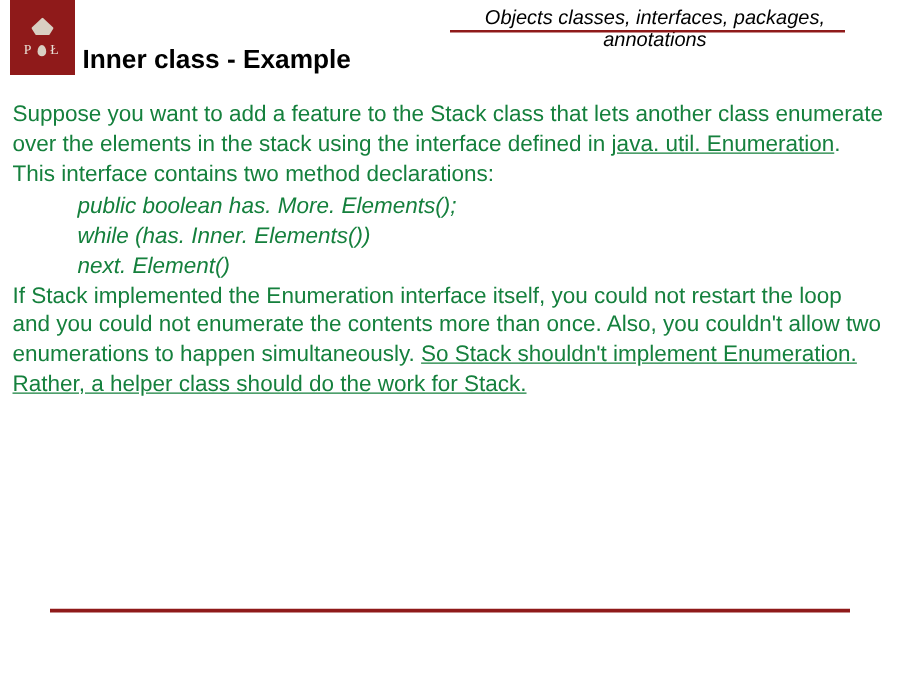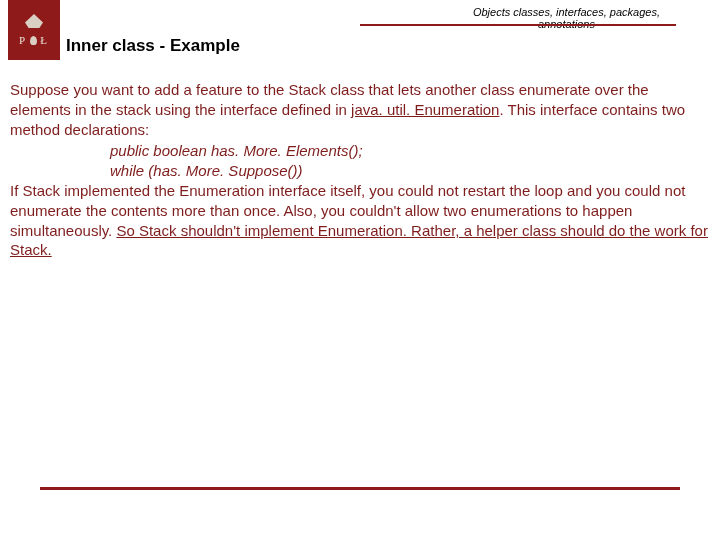--- a/index.html
+++ b/index.html
@@ -1,29 +1,29 @@
 <!DOCTYPE html>
 <html><head>
 <meta charset="utf-8">
 <style>
   * { box-sizing: border-box; margin: 0; padding: 0; }
   html, body { width: 720px; height: 540px; font-family: Arial, Helvetica, sans-serif; background: #fff; }
   .slide { width: 720px; height: 540px; position: relative; background: #fff; }
   .header { position: relative; height: 62px; }
-  .top-label { position: absolute; top: 6px; right: 60px; font-size: 11px; font-style: italic; color: #000; text-align: center; line-height: 1.1; }
+  .top-label { position: absolute; top: 6px; right: 60px; font-size: 16px; font-style: italic; color: #000; text-align: center; line-height: 1.1; }
   .logo { width: 52px; height: 60px; background: #8f1a1a; position: absolute; top: 0; left: 8px; display: flex; flex-direction: column; align-items: center; justify-content: center; }
   .logo .eagle { width: 18px; height: 14px; background: #d9cfc2; margin-bottom: 6px; clip-path: polygon(50% 0,100% 60%,80% 100%,20% 100%,0 60%); }
   .logo .letters { color: #e8e0d6; font-size: 11px; letter-spacing: 2px; font-family: Georgia, serif; display: flex; align-items: center; gap: 3px; }
   .logo .letters .leaf { width: 7px; height: 9px; background: #d9cfc2; border-radius: 50% 50% 50% 50% / 60% 60% 40% 40%; display: inline-block; }
-  .title-text { position: absolute; left: 66px; top: 36px; font-size: 17px; font-weight: bold; color: #000; }
+  .title-text { position: absolute; left: 66px; top: 36px; font-size: 21px; font-weight: bold; color: #000; }
   .title-grad { position: absolute; left: 0; right: 0; top: 30px; height: 30px; background: linear-gradient(to bottom, #fafafa 0%, #e6e6e6 80%, #d2d2d2 100%); z-index: -1; border-bottom: 1px solid #bdbdbd; }
   .red-line-top { position: absolute; top: 24px; left: 360px; right: 44px; height: 2px; background: #8f1a1a; }
-  .body { padding: 18px 12px 0 10px; font-size: 15px; line-height: 1.32; color: #7f1d1d; }
+  .body { padding: 18px 12px 0 10px; font-size: 18px; line-height: 1.32; color: #15803d; }
   .para { margin-bottom: 2px; }
-  .indent { margin-left: 100px; font-style: italic; }
+  .indent { margin-left: 52px; font-style: italic; }
   .underline { text-decoration: underline; }
   .footer-line { position: absolute; left: 40px; right: 40px; bottom: 50px; height: 3px; background: #8f1a1a; }
 </style>
 </head>
 <body>
 
 <div class="slide">
   <div class="header">
     <div class="logo">
       <div class="eagle"></div>
@@ -40,20 +40,21 @@
     <div class="red-line-top"></div>
     <div class="title-grad"></div>
     <div class="title-text">Inner class - Example</div>
   </div>
 
   <div class="body">
     <div class="para">
       <span>Suppose you want to add a feature to the Stack class that lets another class enumerate over the elements in the stack using the interface defined in </span><span class="underline">java. util. Enumeration</span><span>. This interface contains two method declarations:</span>
     </div>
     <div class="indent">public boolean has. More. Elements();</div>
-    <div class="indent">while (has. More. Suppose())</div>
+    <div class="indent">while (has. Inner. Elements())</div>
+    <div class="indent">next. Element()</div>
     <div class="para">
       <span>If Stack implemented the Enumeration interface itself, you could not restart the loop and you could not enumerate the contents more than once. Also, you couldn't allow two enumerations to happen simultaneously. </span><span class="underline">So Stack shouldn't implement Enumeration. Rather, a helper class should do the work for Stack.</span>
     </div>
   </div>
 
   <div class="footer-line"></div>
 </div>
 
 </body></html>

